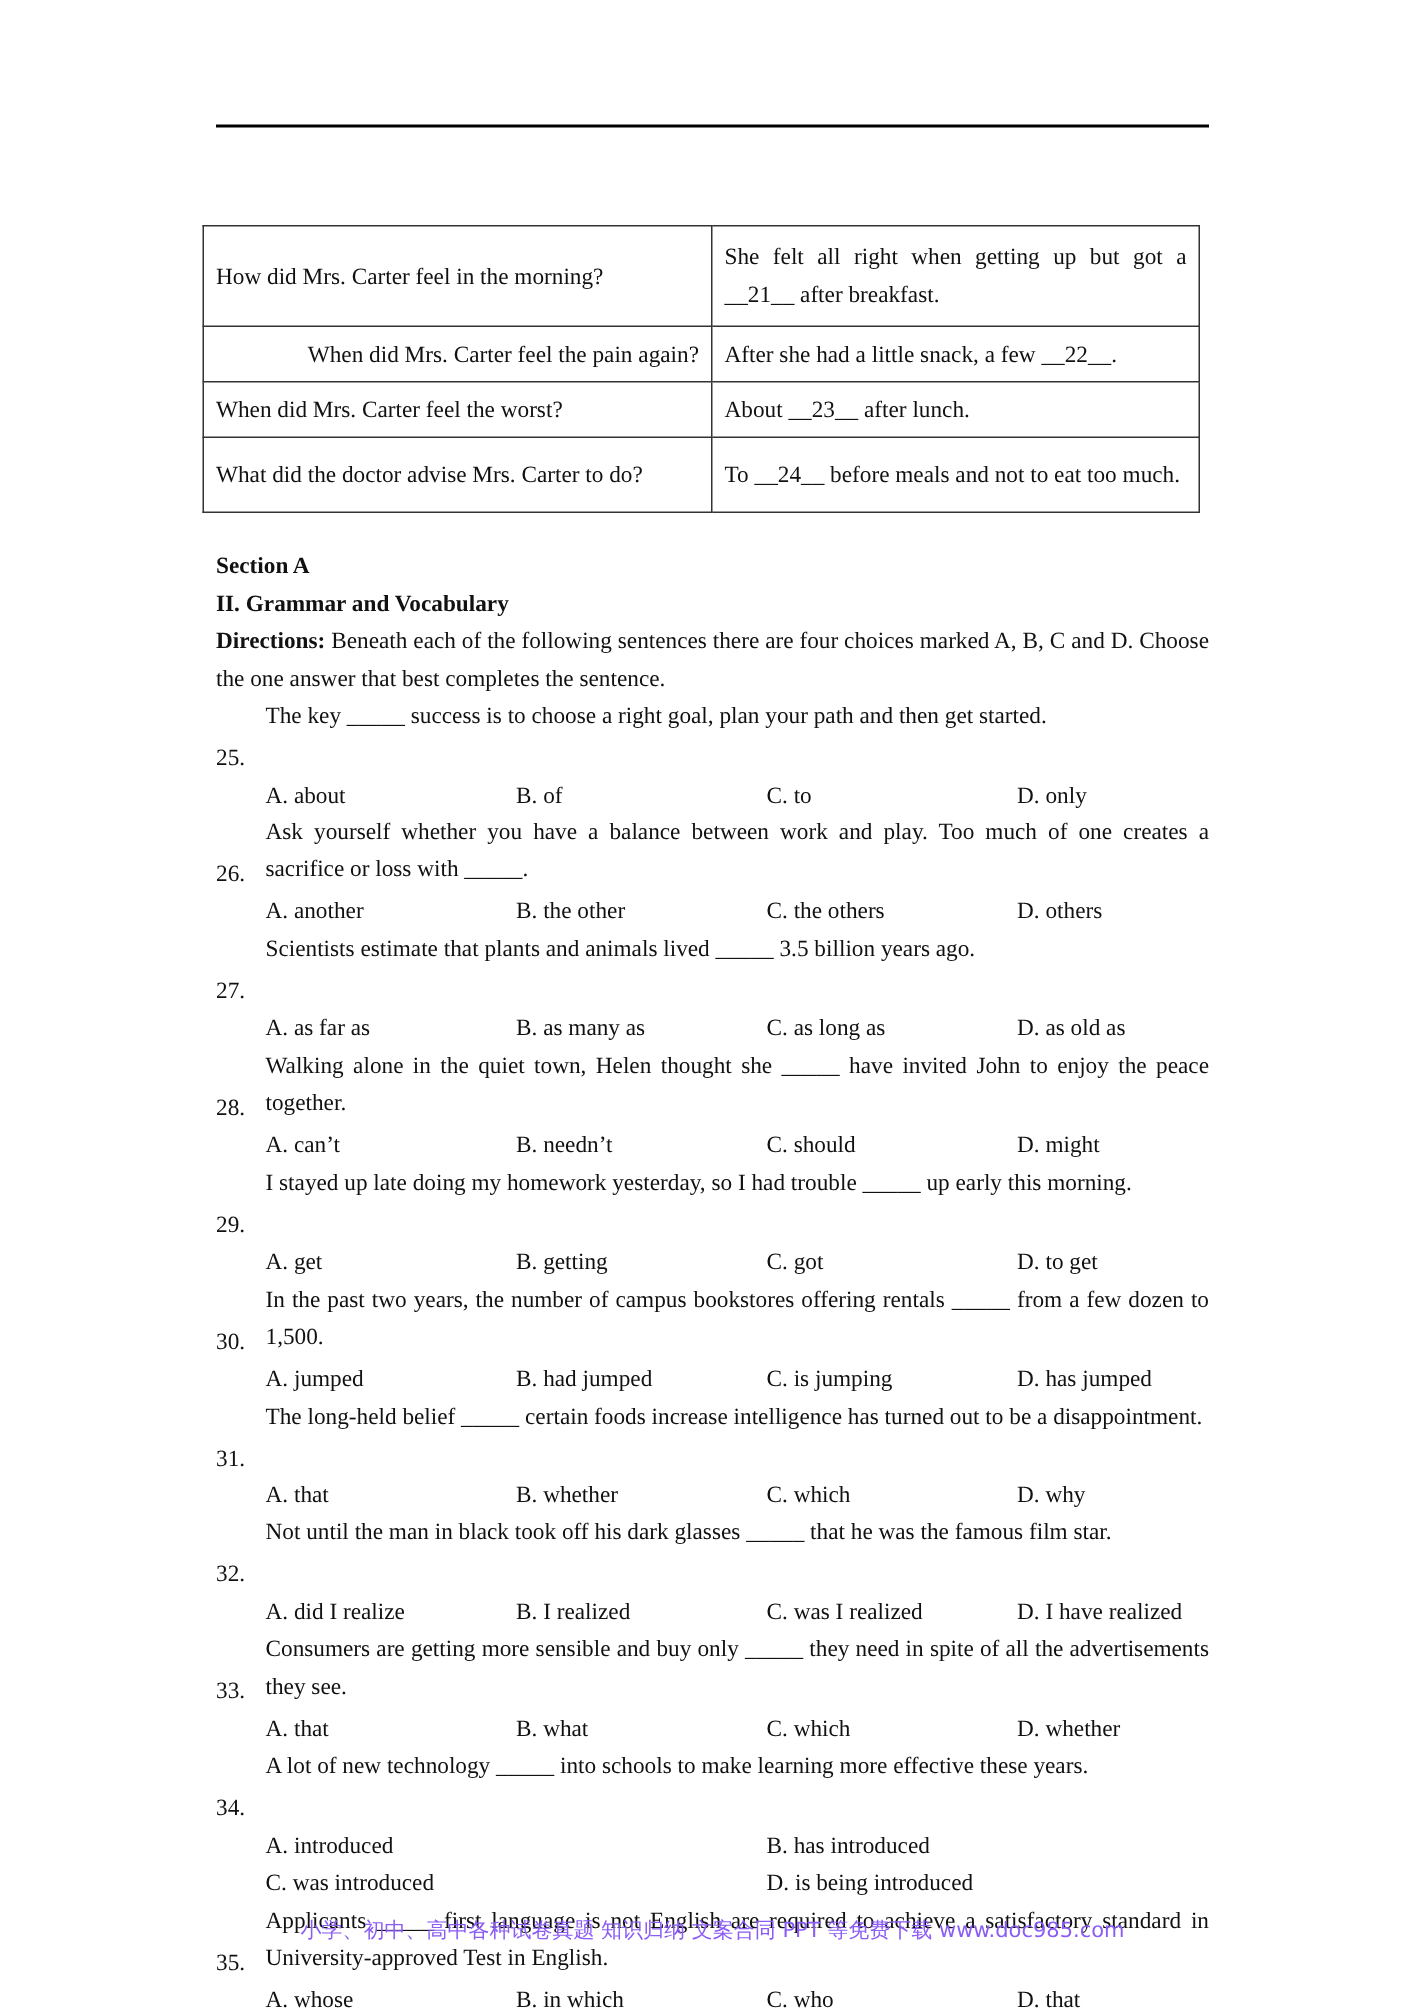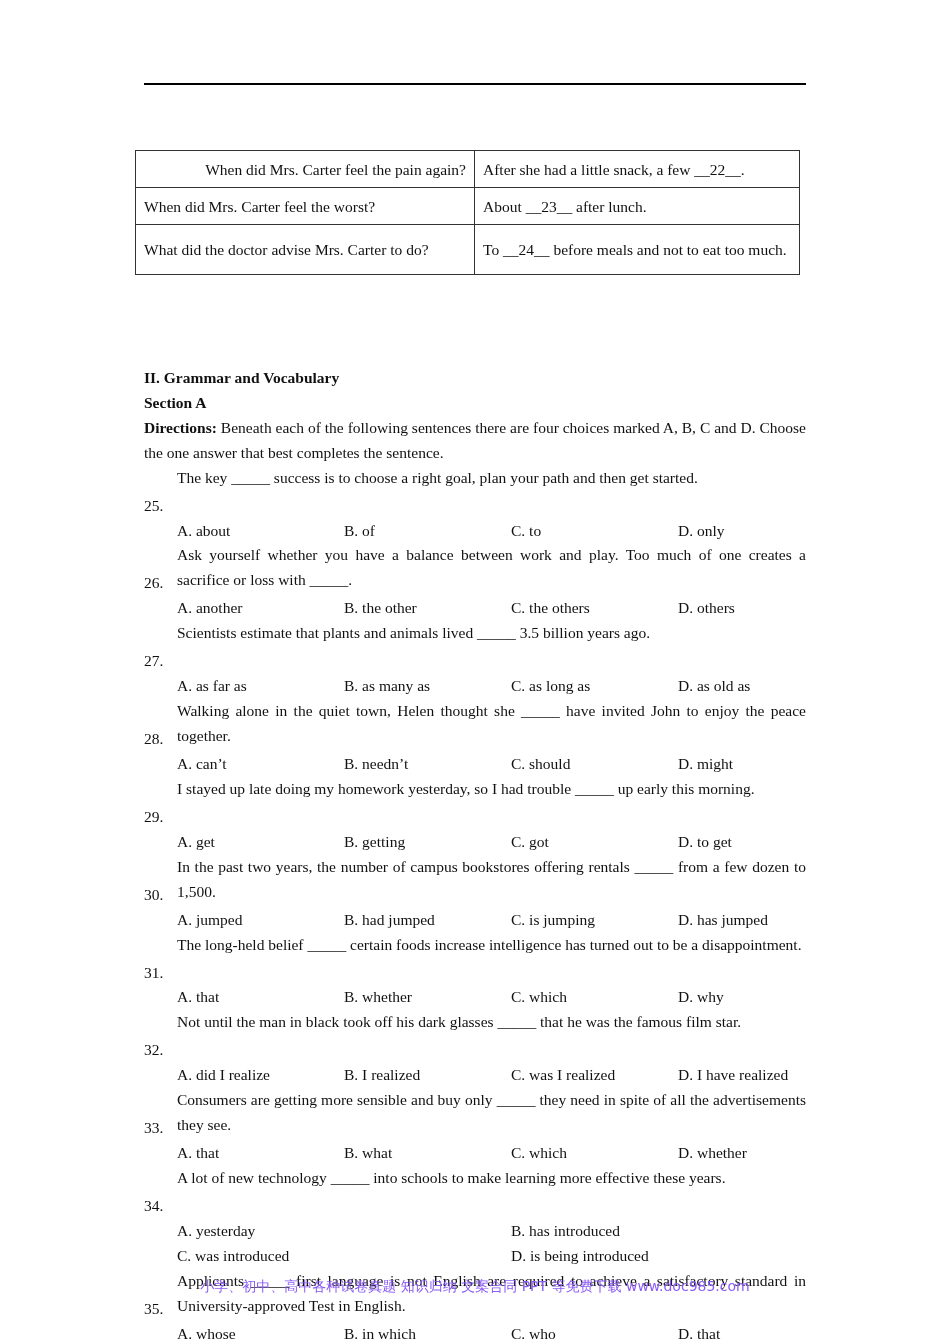--- a/index.html
+++ b/index.html
@@ -22,38 +22,42 @@
   .footer { position: absolute; left: 0; width: 950px; top: 1278px; text-align: center;
             font-family: "DejaVu Sans", sans-serif; font-size: 14px; color: #8b5cf6; }
 </style>
 </head>
 <body>
 
 <div class="header-rule"></div>
 
 <table class="info">
   <tbody>
+      <tr class="r1">
+    <td class="q">How did Mrs. Carter feel in the morning?</td>
+    <td class="a">She felt all right when getting up but got a __21__ after breakfast.</td>
+  </tr>
   <tr class="r2">
     <td class="q">When did Mrs. Carter feel the pain again?</td>
     <td class="a">After she had a little snack, a few __22__.</td>
   </tr>
   <tr class="r3">
     <td class="q">When did Mrs. Carter feel the worst?</td>
     <td class="a">About __23__ after lunch.</td>
   </tr>
   <tr class="r4">
     <td class="q">What did the doctor advise Mrs. Carter to do?</td>
     <td class="a">To __24__ before meals and not to eat too much.</td>
   </tr>
 </tbody>
   </table>
 
 <div class="content">
+  <div class="bold">Section A</div>
   <div class="bold">II. Grammar and Vocabulary</div>
-  <div class="bold">Section A</div>
   <div style="text-align: justify;">
     <span class="bold">Directions:</span><span> Beneath each of the following sentences there are four choices marked A, B, C and D. Choose the one answer that best completes the sentence.</span>
   </div>
 
   <div id="q-list">
       <div>
         <div class="q-item">
           <span class="q-num">25.</span>
           <span class="q-text">The key _____ success is to choose a right goal, plan your path and then get started.</span>
         </div>
@@ -159,21 +163,21 @@
           <span class="opt">C. which</span>
           <span class="opt">D. whether</span>
         </div>
       </div>
       <div>
         <div class="q-item">
           <span class="q-num">34.</span>
           <span class="q-text">A lot of new technology _____ into schools to make learning more effective these years.</span>
         </div>
         <div class="opts two">
-          <span class="opt">A. yesterday</span>
+          <span class="opt">A. introduced</span>
           <span class="opt">B. has introduced</span>
         </div>
         <div class="opts two">
           <span class="opt">C. was introduced</span>
           <span class="opt">D. is being introduced</span>
         </div>
       </div>
       <div>
         <div class="q-item">
           <span class="q-num">35.</span>

